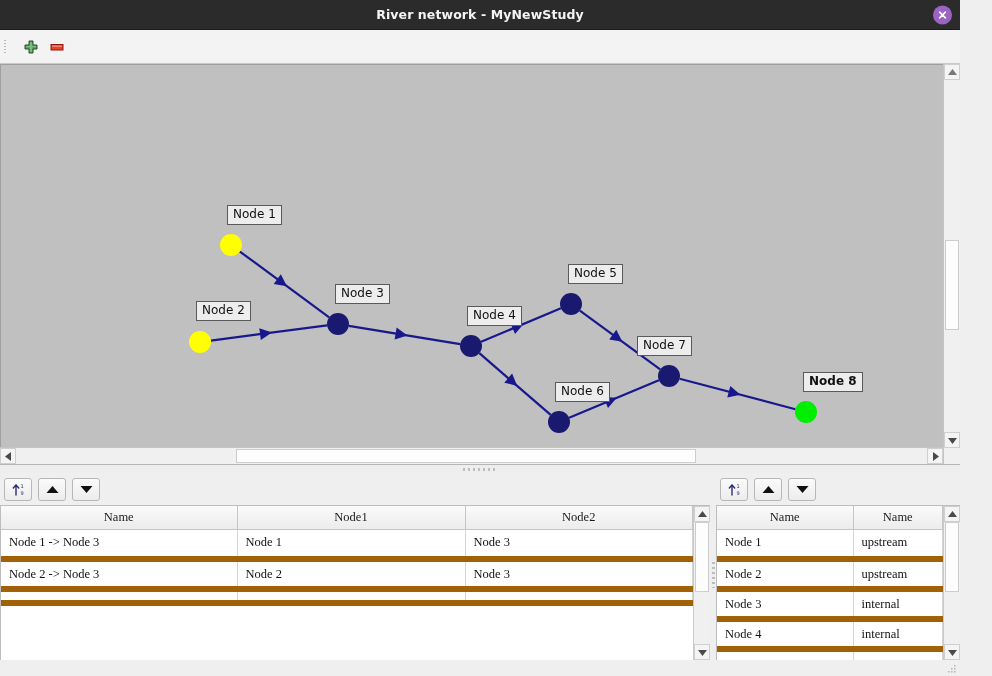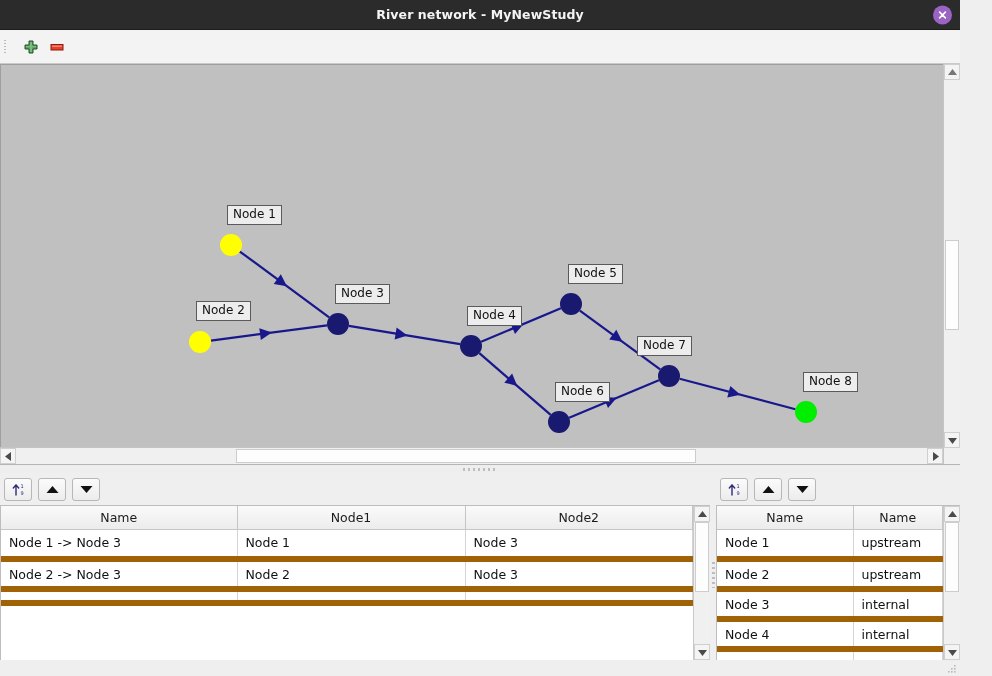--- a/index.html
+++ b/index.html
@@ -195,21 +195,21 @@
 
   .table-outer {
     flex: 1 1 auto;
     display: flex;
     border-top: 1px solid #bdbdbd;
     border-left: 1px solid #bdbdbd;
     overflow: hidden;
     background: #fff;
   }
   .table-scrollarea { flex: 1 1 auto; overflow: hidden; }
-  table { border-collapse: collapse; width: 100%; table-layout: fixed; }
+  table { border-collapse: collapse; width: 100%; table-layout: fixed; font-family: Liberation Serif, serif; }
   thead th {
     background: linear-gradient(to bottom,#fafafa,#ececec);
     border-right: 1px solid #c5c5c5;
     border-bottom: 1px solid #c5c5c5;
     font-size: 12.5px;
     font-weight: normal;
     color: #1b1b1b;
     height: 23px;
     text-align: center;
     cursor: pointer;
@@ -320,21 +320,21 @@
             </g>
         </svg>
         <div id="labels-layer">
             <div class="node-label" style="left: 226px; top: 140px;">Node 1</div>
             <div class="node-label" style="left: 195px; top: 236px;">Node 2</div>
             <div class="node-label" style="left: 334px; top: 219px;">Node 3</div>
             <div class="node-label" style="left: 466px; top: 241px;">Node 4</div>
             <div class="node-label" style="left: 567px; top: 199px;">Node 5</div>
             <div class="node-label" style="left: 554px; top: 317px;">Node 6</div>
             <div class="node-label" style="left: 636px; top: 271px;">Node 7</div>
-            <div class="node-label" style="left: 802px; top: 307px;">Node 8</div>
+            <div class="node-label" style="left: 802px; top: 307px; font-weight: bold;">Node 8</div>
           </div>
       </div>
 
       <div class="hscroll-row">
         <div class="sb-btn-h">
           <svg width="7" height="9" viewBox="0 0 7 9">
               <path d="M6 0 L0 4.5 L6 9 Z" fill="#4a4a4a"></path>
             </svg>
         </div>
         <div class="htrack">

